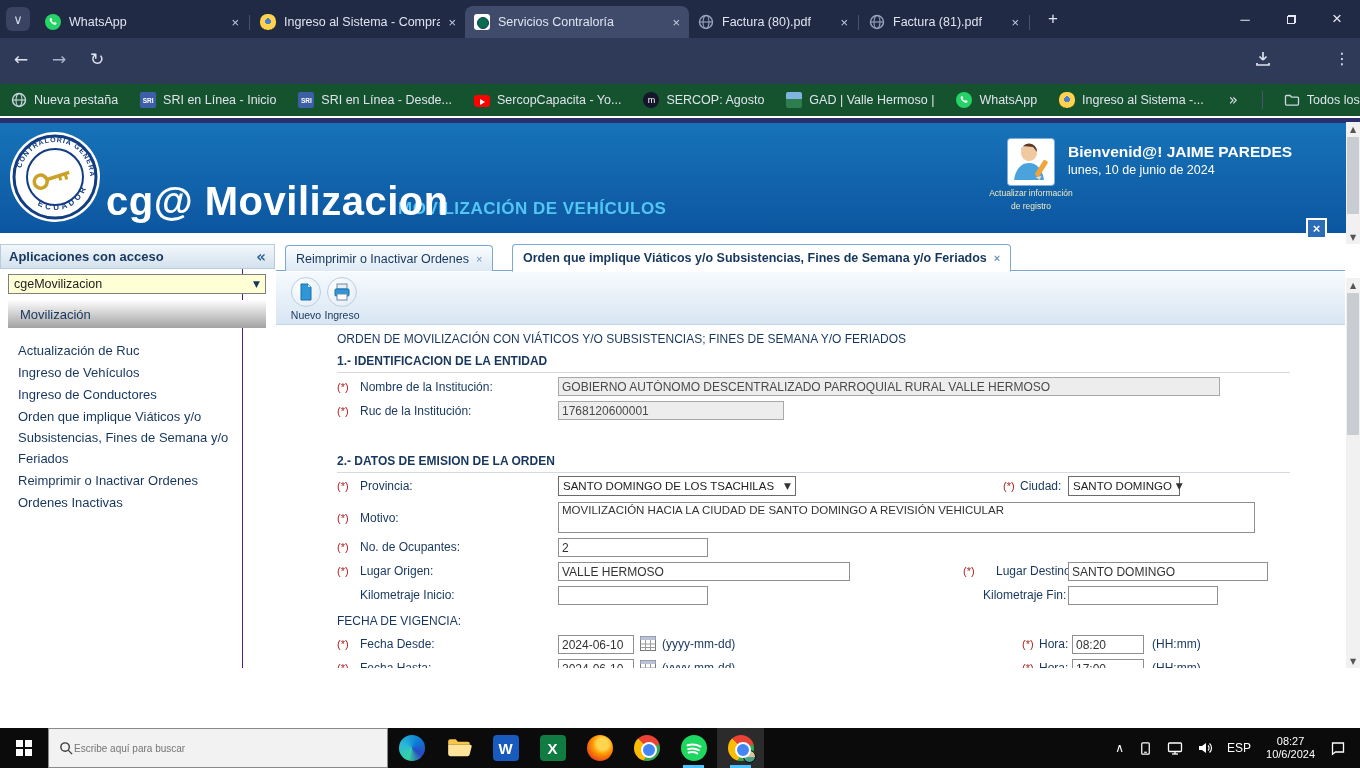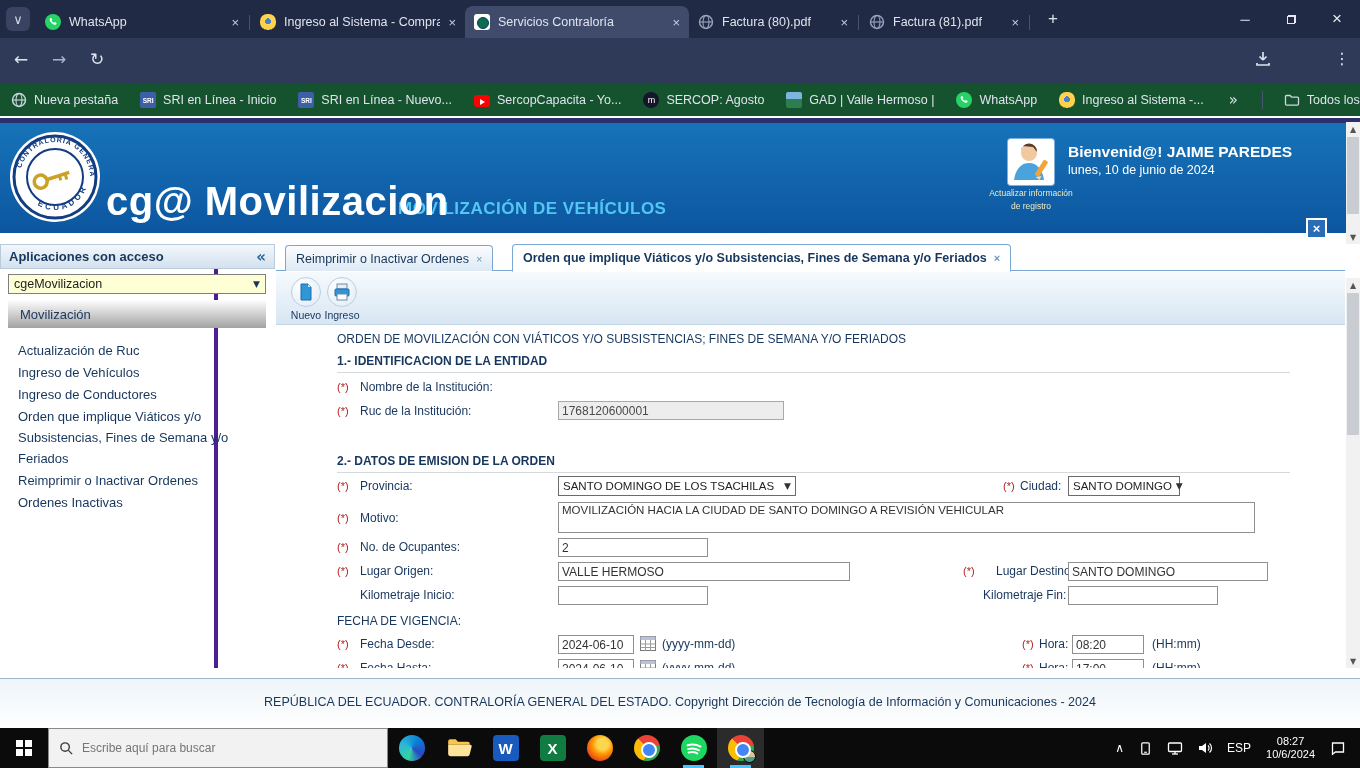--- a/index.html
+++ b/index.html
@@ -59,21 +59,21 @@
   #avcap{position:absolute;left:986px;top:64px;width:90px;text-align:center;font-size:8.5px;line-height:13px;color:#efe9c0}
   #welcome{position:absolute;left:1068px;top:20px;color:#fff;font-size:15.5px;font-weight:bold}
   #hdate{position:absolute;left:1068px;top:40px;color:#fff;font-size:12.5px}
   #hclose{position:absolute;left:1306px;top:95px;width:21px;height:21px;background:#2a6cb5;border:2px solid #fff;color:#fff;font-weight:bold;font-size:13px;display:flex;align-items:center;justify-content:center}
 
   .scroll{position:absolute;width:14px;background:#f1f1f1}
   .sthumb{position:absolute;left:1px;width:12px;background:#c9ccd1;border-radius:1px}
   .sbtn{position:absolute;left:0;width:14px;height:14px;background:#f1f1f1;color:#555;font-size:8px;display:flex;align-items:center;justify-content:center}
 
   
-  #sidebar{position:absolute;left:0;top:128px;width:218px;height:424px;background:#fff;border-right:4px solid #4c1d95}
+  #sidebar{position:absolute;left:0;top:128px;width:243px;height:424px;background:#fff;border-right:1px solid #4c1d95}
   #sbhead{position:absolute;left:0;top:0;width:275px;height:25px;background:linear-gradient(180deg,#f2f7fb,#d4e1ee);border:1px solid #b8cbdd;display:flex;align-items:center;padding:0 8px}
   #sbhead .t{font-size:13px;font-weight:bold;color:#17365d}
   #sbhead .c{margin-left:auto;color:#2a6496;font-size:15px;font-weight:bold}
   #sbsel{position:absolute;left:8px;top:30px;width:258px;height:20px;background:#ffffd6;border:1px solid #7f7f7f;display:flex;align-items:center;font-size:12.5px;color:#222;padding:0 5px}
   #sbsel .ar{margin-left:auto;color:#17365d;font-size:9px}
   #sbgroup{position:absolute;left:8px;top:56px;width:258px;height:28px;background:linear-gradient(180deg,#fefefe,#a2a2a2);display:flex;align-items:center;padding:0 12px;font-size:13px;color:#17365d}
   #sbitems{position:absolute;left:18px;top:96px;width:246px;list-style:none}
   #sbitems li{font-size:13px;line-height:21px;color:#17365d;margin-bottom:1px;cursor:pointer}
 
   
@@ -103,21 +103,21 @@
   
   #pfooter{position:absolute;left:0;top:562px;width:1360px;height:46px;background:linear-gradient(180deg,#eef4f9,#fdfefe);border-top:1px solid #9bb8d3;display:flex;align-items:center;justify-content:center}
   #pfooter .t{font-size:12.5px;color:#17365d}
 
   
   #taskbar{position:absolute;left:0;top:728px;width:1360px;height:40px;background:#0b0b0b;display:flex;align-items:center}
   #startbtn{width:48px;height:40px;display:flex;align-items:center;justify-content:center}
   .winlogo{width:16px;height:16px;display:grid;grid-template-columns:7px 7px;grid-template-rows:7px 7px;gap:2px}
   .winlogo i{background:#fff}
   #tsearch{width:340px;height:40px;background:#f2f2f2;border:1px solid #8a8a8a;display:flex;align-items:center;padding:0 10px}
-  #tsearch input{border:none;background:transparent;outline:none;font-size:12px;color:#8b5cf6;font-family:"Liberation Sans",sans-serif;width:280px;margin-left:8px}
+  #tsearch input{border:none;background:transparent;outline:none;font-size:10px;color:#8b5cf6;font-family:"Liberation Sans",sans-serif;width:280px;}
   .tkslot{width:47px;height:40px;display:flex;align-items:center;justify-content:center;position:relative}
   .tkslot.active{background:#2b2b2b}
   .tkind{position:absolute;left:13px;right:13px;bottom:0;height:3px;background:#4cc2ff}
   .appic{width:26px;height:26px;border-radius:4px;display:flex;align-items:center;justify-content:center;color:#fff;font-weight:bold;font-size:15px;position:relative}
   .ic-edge{border-radius:50%;background:conic-gradient(from 200deg,#35d2a2,#2bb8d8 25%,#0b7fd4 55%,#2a47c4 80%,#35d2a2)}
   .ic-word{background:#185abd}
   .ic-excel{background:#107c41}
   .ic-firefox{border-radius:50%;background:radial-gradient(circle at 60% 35%,#ffd54d 0 25%,#ff9500 45%,#e8481c 75%,#b5457f)}
   .ic-chrome{border-radius:50%;background:conic-gradient(from -45deg,#ea4335 0 33%,#34a853 33% 66%,#fbbc05 66% 100%);position:relative}
   .ic-chrome::after{content:"";position:absolute;left:7px;top:7px;width:12px;height:12px;border-radius:50%;background:#4285f4;border:2.5px solid #fff}
@@ -232,21 +232,21 @@
         </svg>
     </span>
     <span>Nueva pestaña</span>
   </div>
   <div class="bk">
     <span class="bkicon ic-sri">SRI</span>
     <span>SRI en Línea - Inicio</span>
   </div>
   <div class="bk">
     <span class="bkicon ic-sri">SRI</span>
-    <span>SRI en Línea - Nuevo...</span>
+    <span>SRI en Línea - Desde...</span>
   </div>
   <div class="bk">
     <span class="bkicon ic-yt"></span>
     <span>SercopCapacita - Yo...</span>
   </div>
   <div class="bk">
     <span class="bkicon ic-sercop">m</span>
     <span>SERCOP: Agosto</span>
   </div>
   <div class="bk">
@@ -382,20 +382,21 @@
     </div>
 
     <div id="formwrap">
       <div class="ftext" style="left:61px;top:7px">ORDEN DE MOVILIZACIÓN CON VIÁTICOS Y/O SUBSISTENCIAS; FINES DE SEMANA Y/O FERIADOS</div>
 
       <div class="ftext fbold" style="left:61px;top:29px">1.- IDENTIFICACION DE LA ENTIDAD</div>
       <div class="fline" style="top:47px"></div>
 
       <span class="req" style="left:61px;top:56px">(*)</span>
       <span class="ftext" style="left:84px;top:55px">Nombre de la Institución:</span>
+      <input class="fin dis" style="left: 282px; top: 52px; width: 662px;" readonly="" value="GOBIERNO AUTÓNOMO DESCENTRALIZADO PARROQUIAL RURAL VALLE HERMOSO">
 
       <span class="req" style="left:61px;top:80px">(*)</span>
       <span class="ftext" style="left:84px;top:79px">Ruc de la Institución:</span>
       <input class="fin dis" style="left: 282px; top: 76px; width: 226px;" readonly="" value="1768120600001">
 
       <div class="ftext fbold" style="left:61px;top:129px">2.- DATOS DE EMISION DE LA ORDEN</div>
       <div class="fline" style="top:147px"></div>
 
       <span class="req" style="left:61px;top:155px">(*)</span>
       <span class="ftext" style="left:84px;top:154px">Provincia:</span>
@@ -470,23 +471,20 @@
       <span class="ftext" style="left:876px;top:336px">(HH:mm)</span>
     </div>
   </div>
 
   <div class="scroll" style="right:0;top:162px;height:390px">
     <div class="sbtn g" style="top:0">▲</div>
     <div class="sthumb" style="top:15px;height:142px"></div>
     <div class="sbtn g" style="bottom:0">▼</div>
   </div>
 
-  <div id="pfooter">
-    <span class="t">REPÚBLICA DEL ECUADOR. CONTRALORÍA GENERAL DEL ESTADO. Copyright Dirección de Tecnología de Información y Comunicaciones - 2024</span>
-  </div>
 </div>
 
 <div id="taskbar">
   <div id="startbtn">
     <span class="winlogo">
         <i></i>
         <i></i>
         <i></i>
         <i></i>
       </span>

